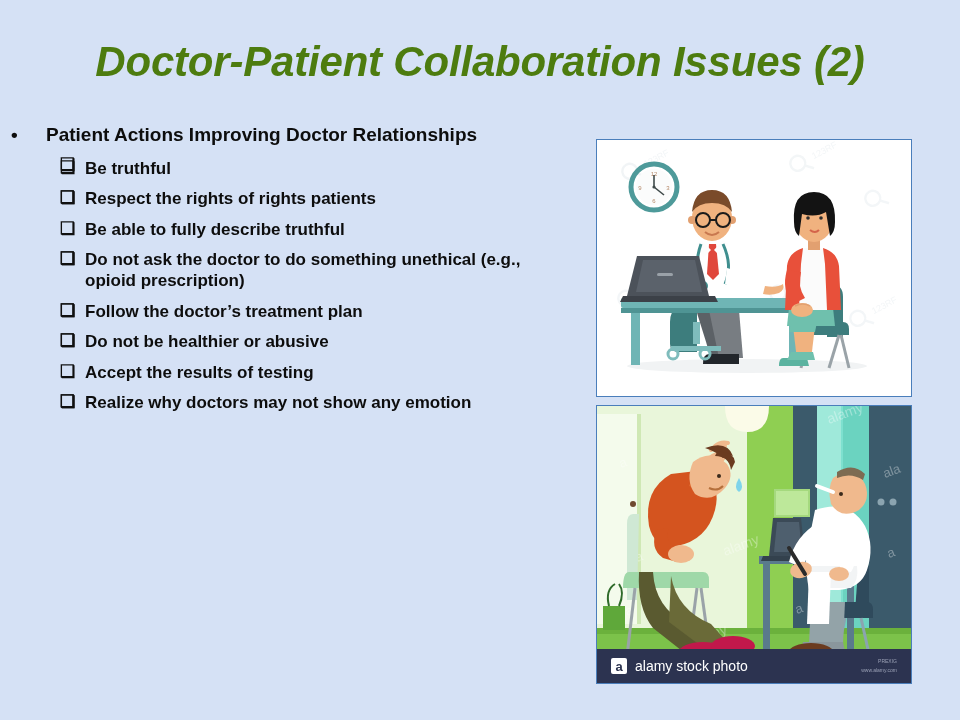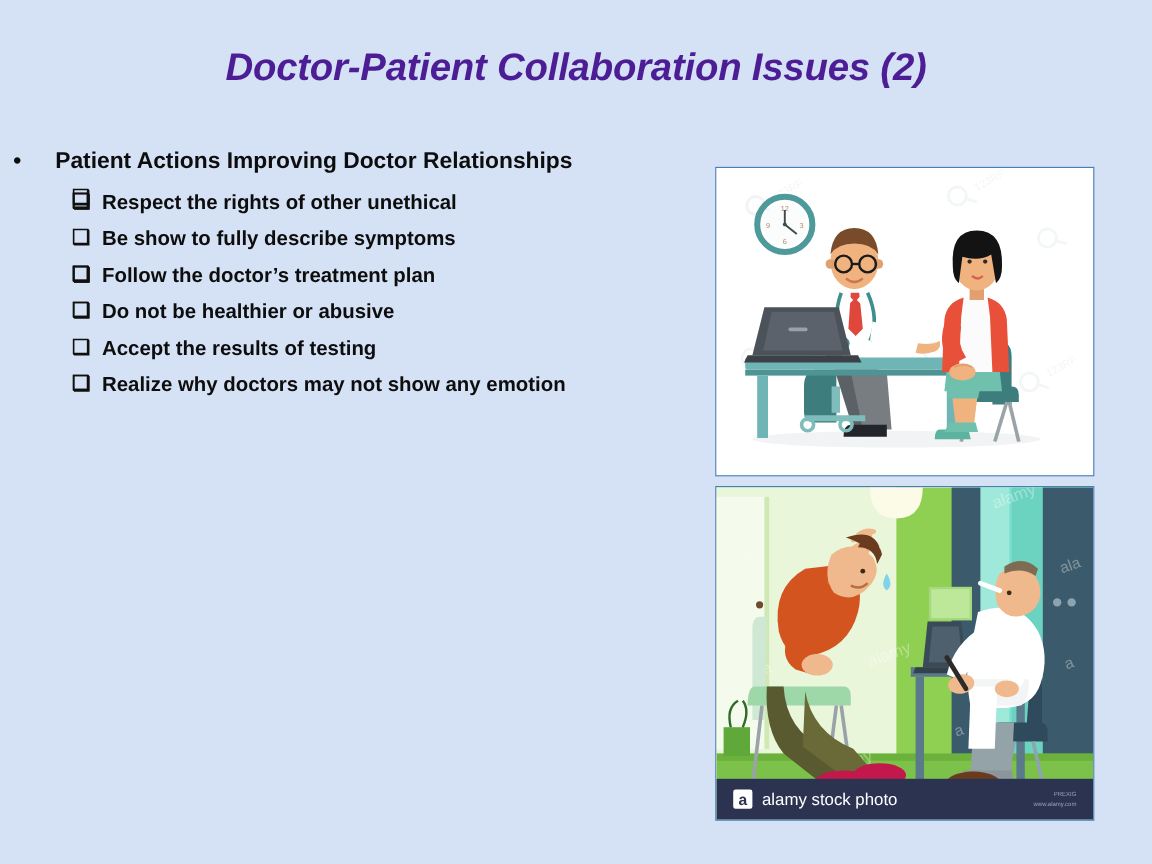--- a/index.html
+++ b/index.html
@@ -21,24 +21,24 @@
     background: #d5e1f5;
   }
 
   
   .slide-title {
     position: absolute;
     left: 0;
     top: 38px;
     width: 960px;
     text-align: center;
-    font-size: 32px;
+    font-size: 42px;
     font-weight: bold;
     font-style: italic;
-    color: #4c1d95;
+    color: #4d7c0f;
     letter-spacing: -0.2px;
     white-space: nowrap;
   }
 
   
   .content {
     position: absolute;
     left: 0;
     top: 122px;
     width: 570px;
@@ -122,37 +122,39 @@
     <div class="lvl1">
       <span class="dot">•</span>
       <span>Patient Actions Improving Doctor Relationships</span>
     </div>
 
     <div class="lvl2">
       <span class="sq">❑</span>
     </div>
     <div class="lvl2">
       <span class="sq">❑</span>
-    </div>
-    <div class="lvl2">
-      <span class="sq">❑</span>
-    </div>
-    <div class="lvl2">
-      <span class="sq">❑</span>
-      <span class="txt">Respect the rights of other unethical</span>
-    </div>
-    <div class="lvl2">
-      <span class="sq">❑</span>
-      <span class="txt">Be show to fully describe symptoms</span>
-    </div>
-    <div class="lvl2">
-      <span class="sq">❑</span>
-    </div>
-    <div class="lvl2">
-      <span class="sq">❑</span>
+      <span class="txt">Be truthful</span>
+    </div>
+    <div class="lvl2">
+      <span class="sq">❑</span>
+    </div>
+    <div class="lvl2">
+      <span class="sq">❑</span>
+      <span class="txt">Respect the rights of rights patients</span>
+    </div>
+    <div class="lvl2">
+      <span class="sq">❑</span>
+      <span class="txt">Be able to fully describe truthful</span>
+    </div>
+    <div class="lvl2">
+      <span class="sq">❑</span>
+    </div>
+    <div class="lvl2">
+      <span class="sq">❑</span>
+      <span class="txt">Do not ask the doctor to do something unethical (e.g., opioid prescription)</span>
     </div>
     <div class="lvl2">
       <span class="sq">❑</span>
     </div>
     <div class="lvl2">
       <span class="sq">❑</span>
       <span class="txt">Follow the doctor’s treatment plan</span>
     </div>
     <div class="lvl2">
       <span class="sq">❑</span>

